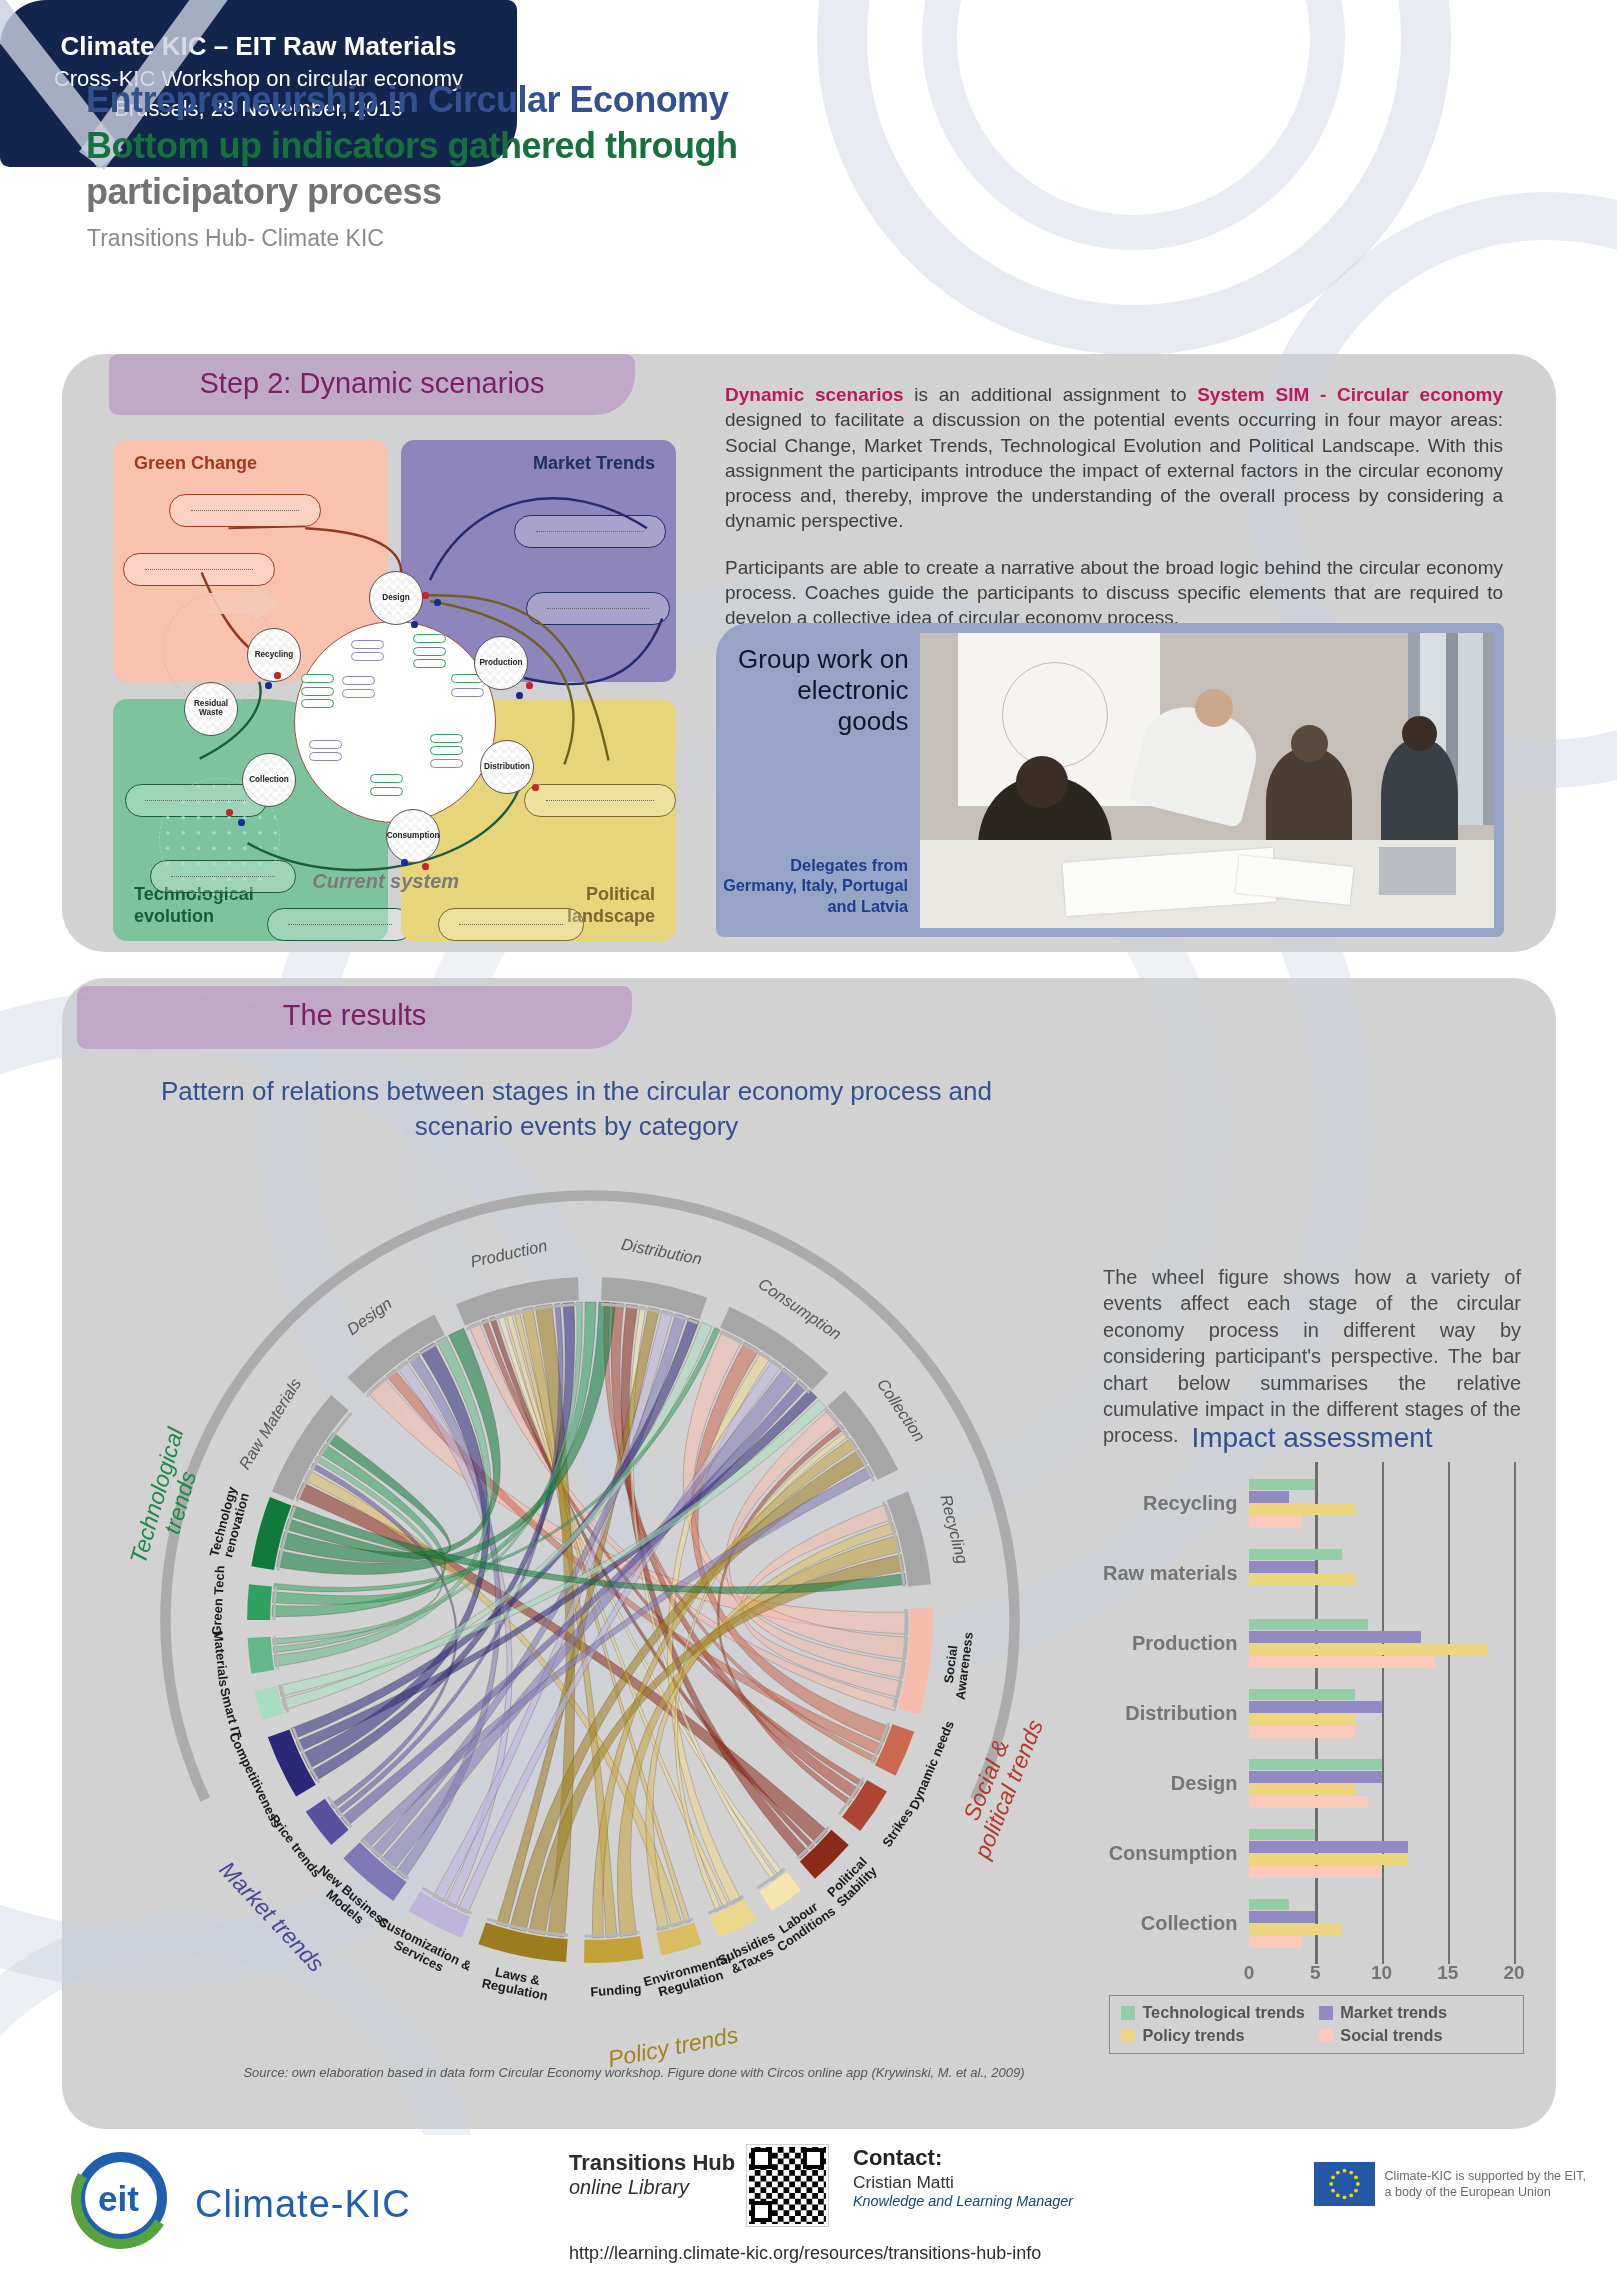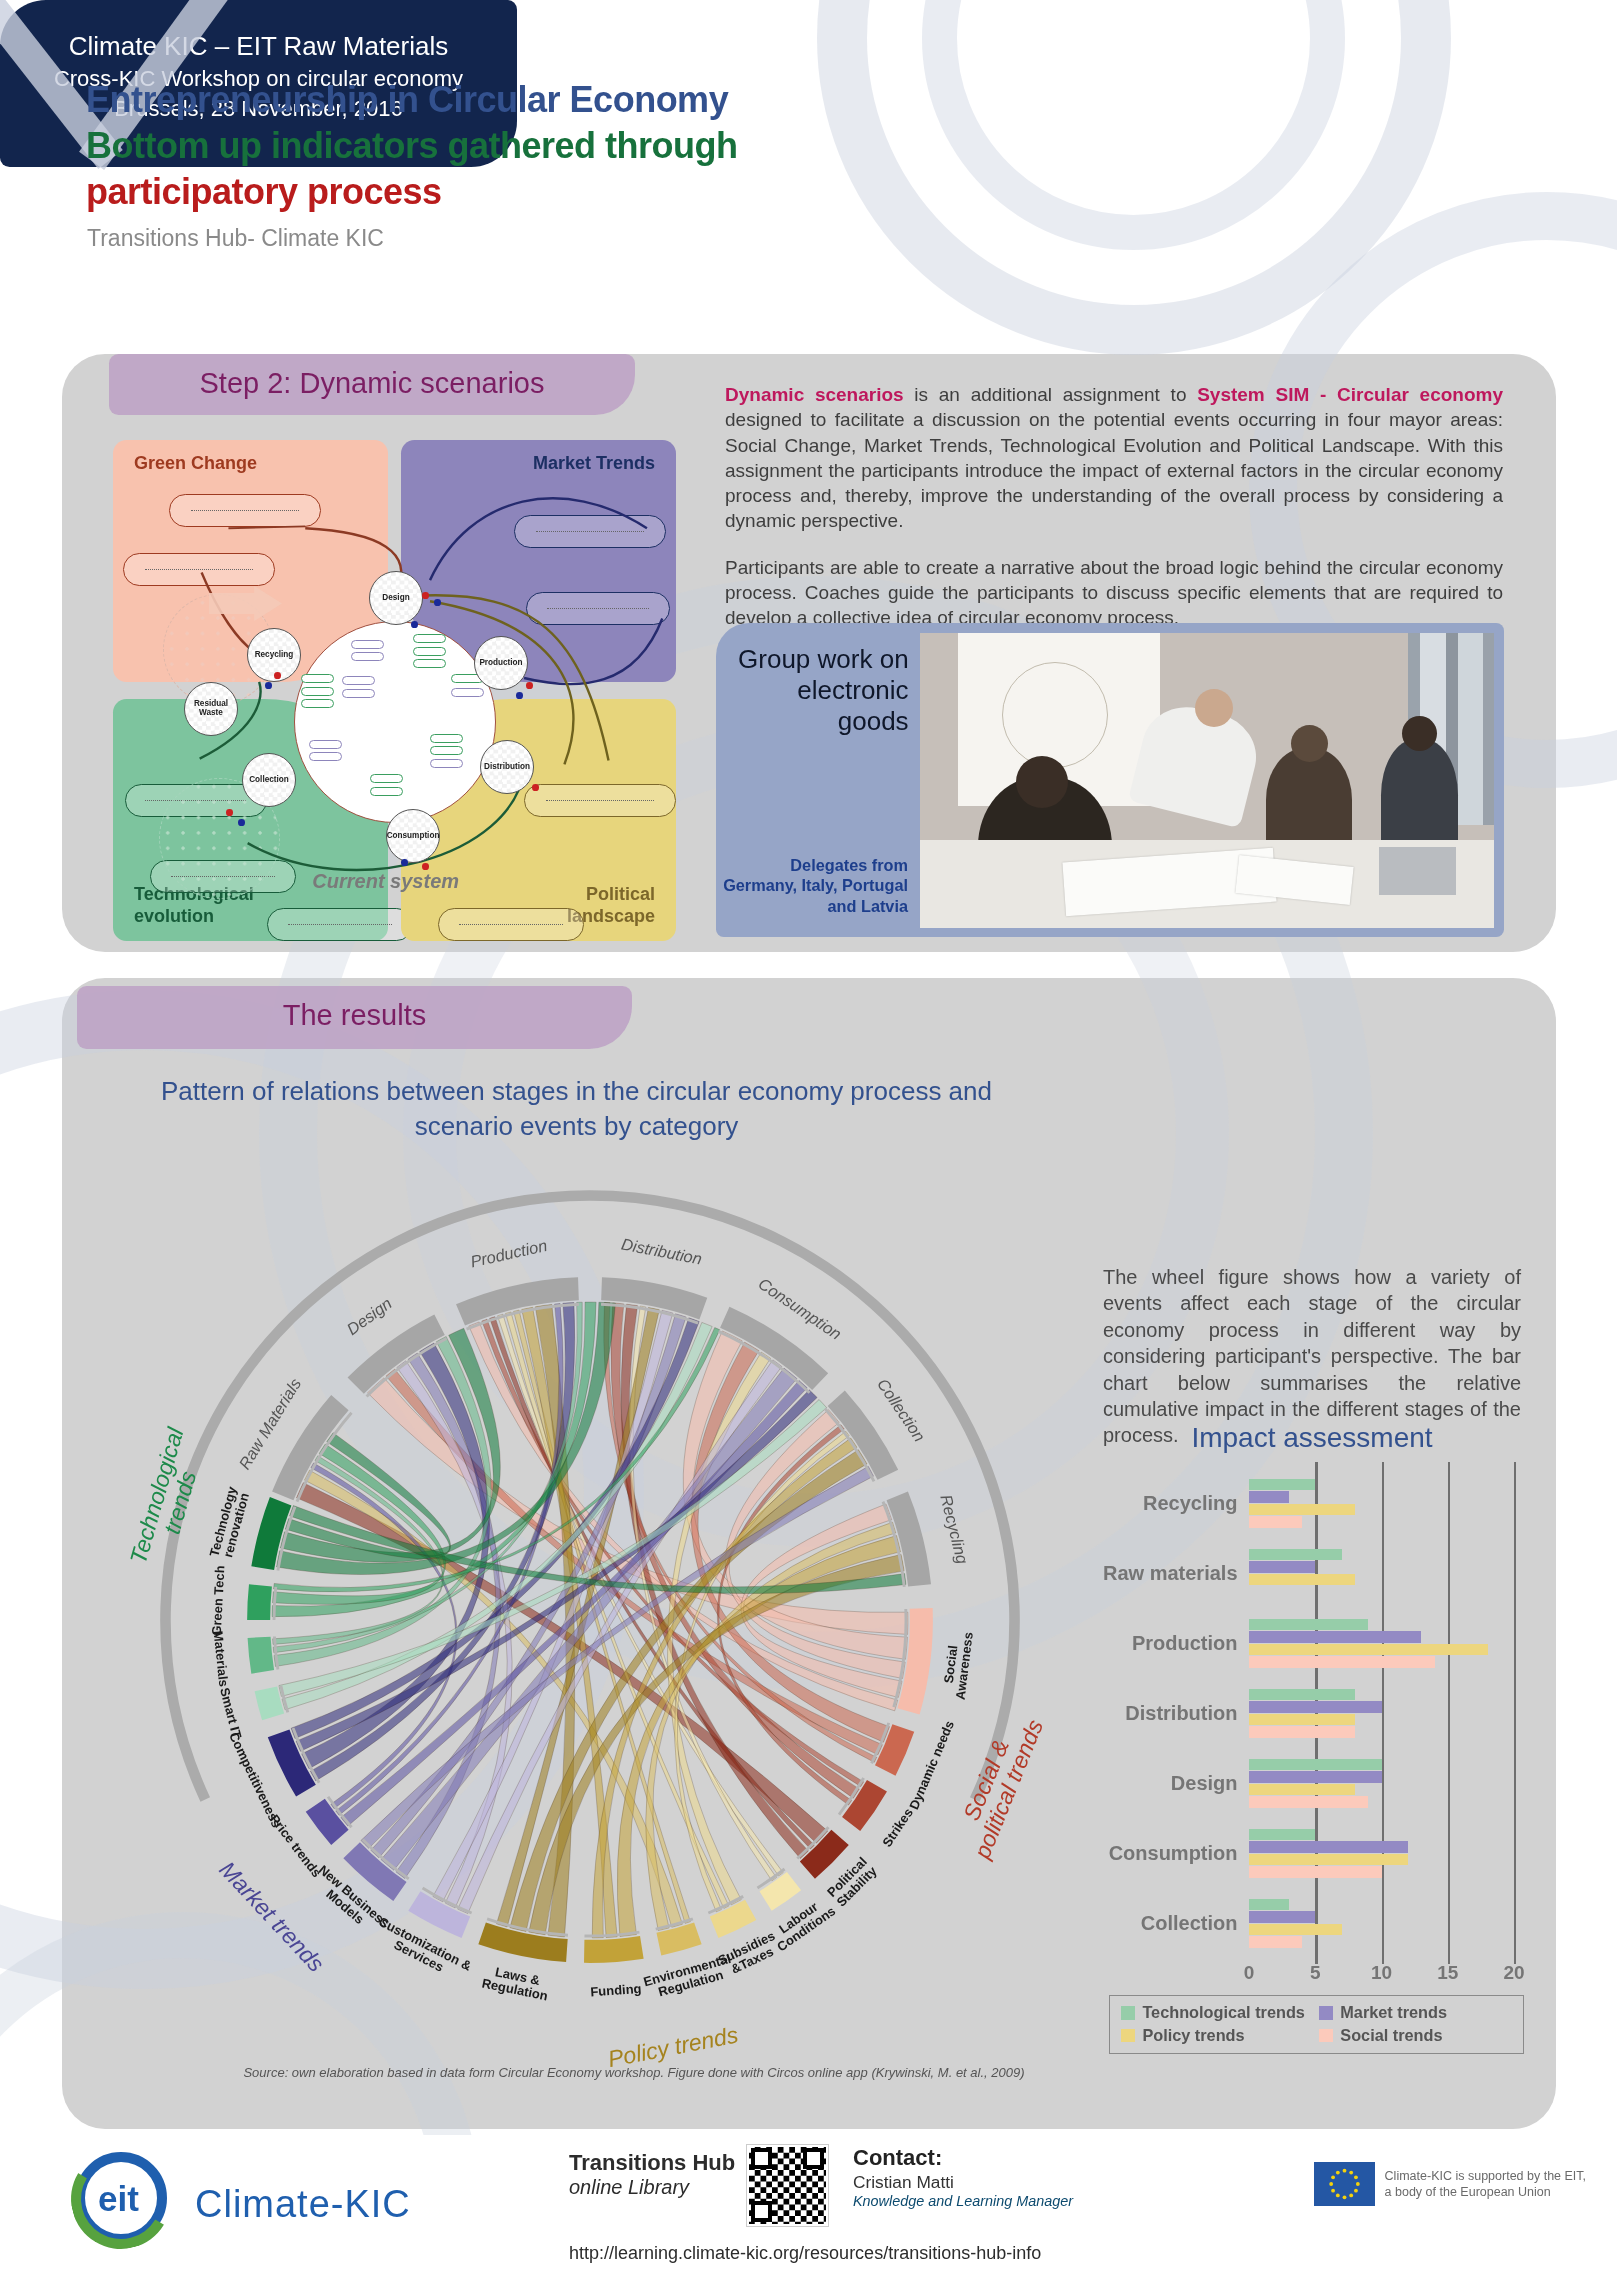--- a/index.html
+++ b/index.html
@@ -6,25 +6,25 @@
   body { background:#fff; font-family:"Liberation Sans", sans-serif; }
   #poster { position:relative; width:1618px; height:2288px; background:#ffffff; overflow:hidden; margin:0 auto; }
 
   
   .arc { position:absolute; border-radius:50%; border-style:solid; border-color:#c9d0de; z-index:1; pointer-events:none; }
 
   
   .hdr { position:absolute; z-index:2; }
   #title1 { left:86px; top:79px; font-size:36px; font-weight:600; color:#33518e; letter-spacing:-0.5px;}
   #title2 { left:86px; top:125px; font-size:36px; font-weight:600; color:#17713c; letter-spacing:-0.5px;}
-  #title3 { left:86px; top:171px; font-size:36px; font-weight:600; color:#b91c1c; letter-spacing:-0.5px;}
+  #title3 { left:86px; top:171px; font-size:36px; font-weight:600; color:#737373; letter-spacing:-0.5px;}
   #subtitle { left:87px; top:225px; font-size:23px; color:#8a8a8a; }
   #eventbox { left:1020px; top:111px; width:517px; height:167px; background:#12254d;
       border-radius:46px 9.6px 46px 9.6px; color:#fff; text-align:center; padding-top:31px; z-index:2;}
-  #eventbox .l1 { font-size:26px; font-weight:normal; }
+  #eventbox .l1 { font-size:26px; font-weight:bold; }
   #eventbox .l2, #eventbox .l3 { font-size:22px; margin-top:3.8px; }
 
   
   .panel { position:absolute; left:62px; width:1494px; background:#d2d2d2; border-radius:43px; z-index:0; }
   #panel1 { top:354px; height:598px; }
   #panel2 { top:978px; height:1151px; }
 
   .banner { position:absolute; z-index:3; background:rgba(189,162,197,.88); color:#7b1e63;
       font-size:29px; text-align:center; border-radius:9.6px 9.6px 40px 9.6px; padding-top:13.4px;}
   #banner1 { left:109px; top:354px; width:526px; height:61px; }

